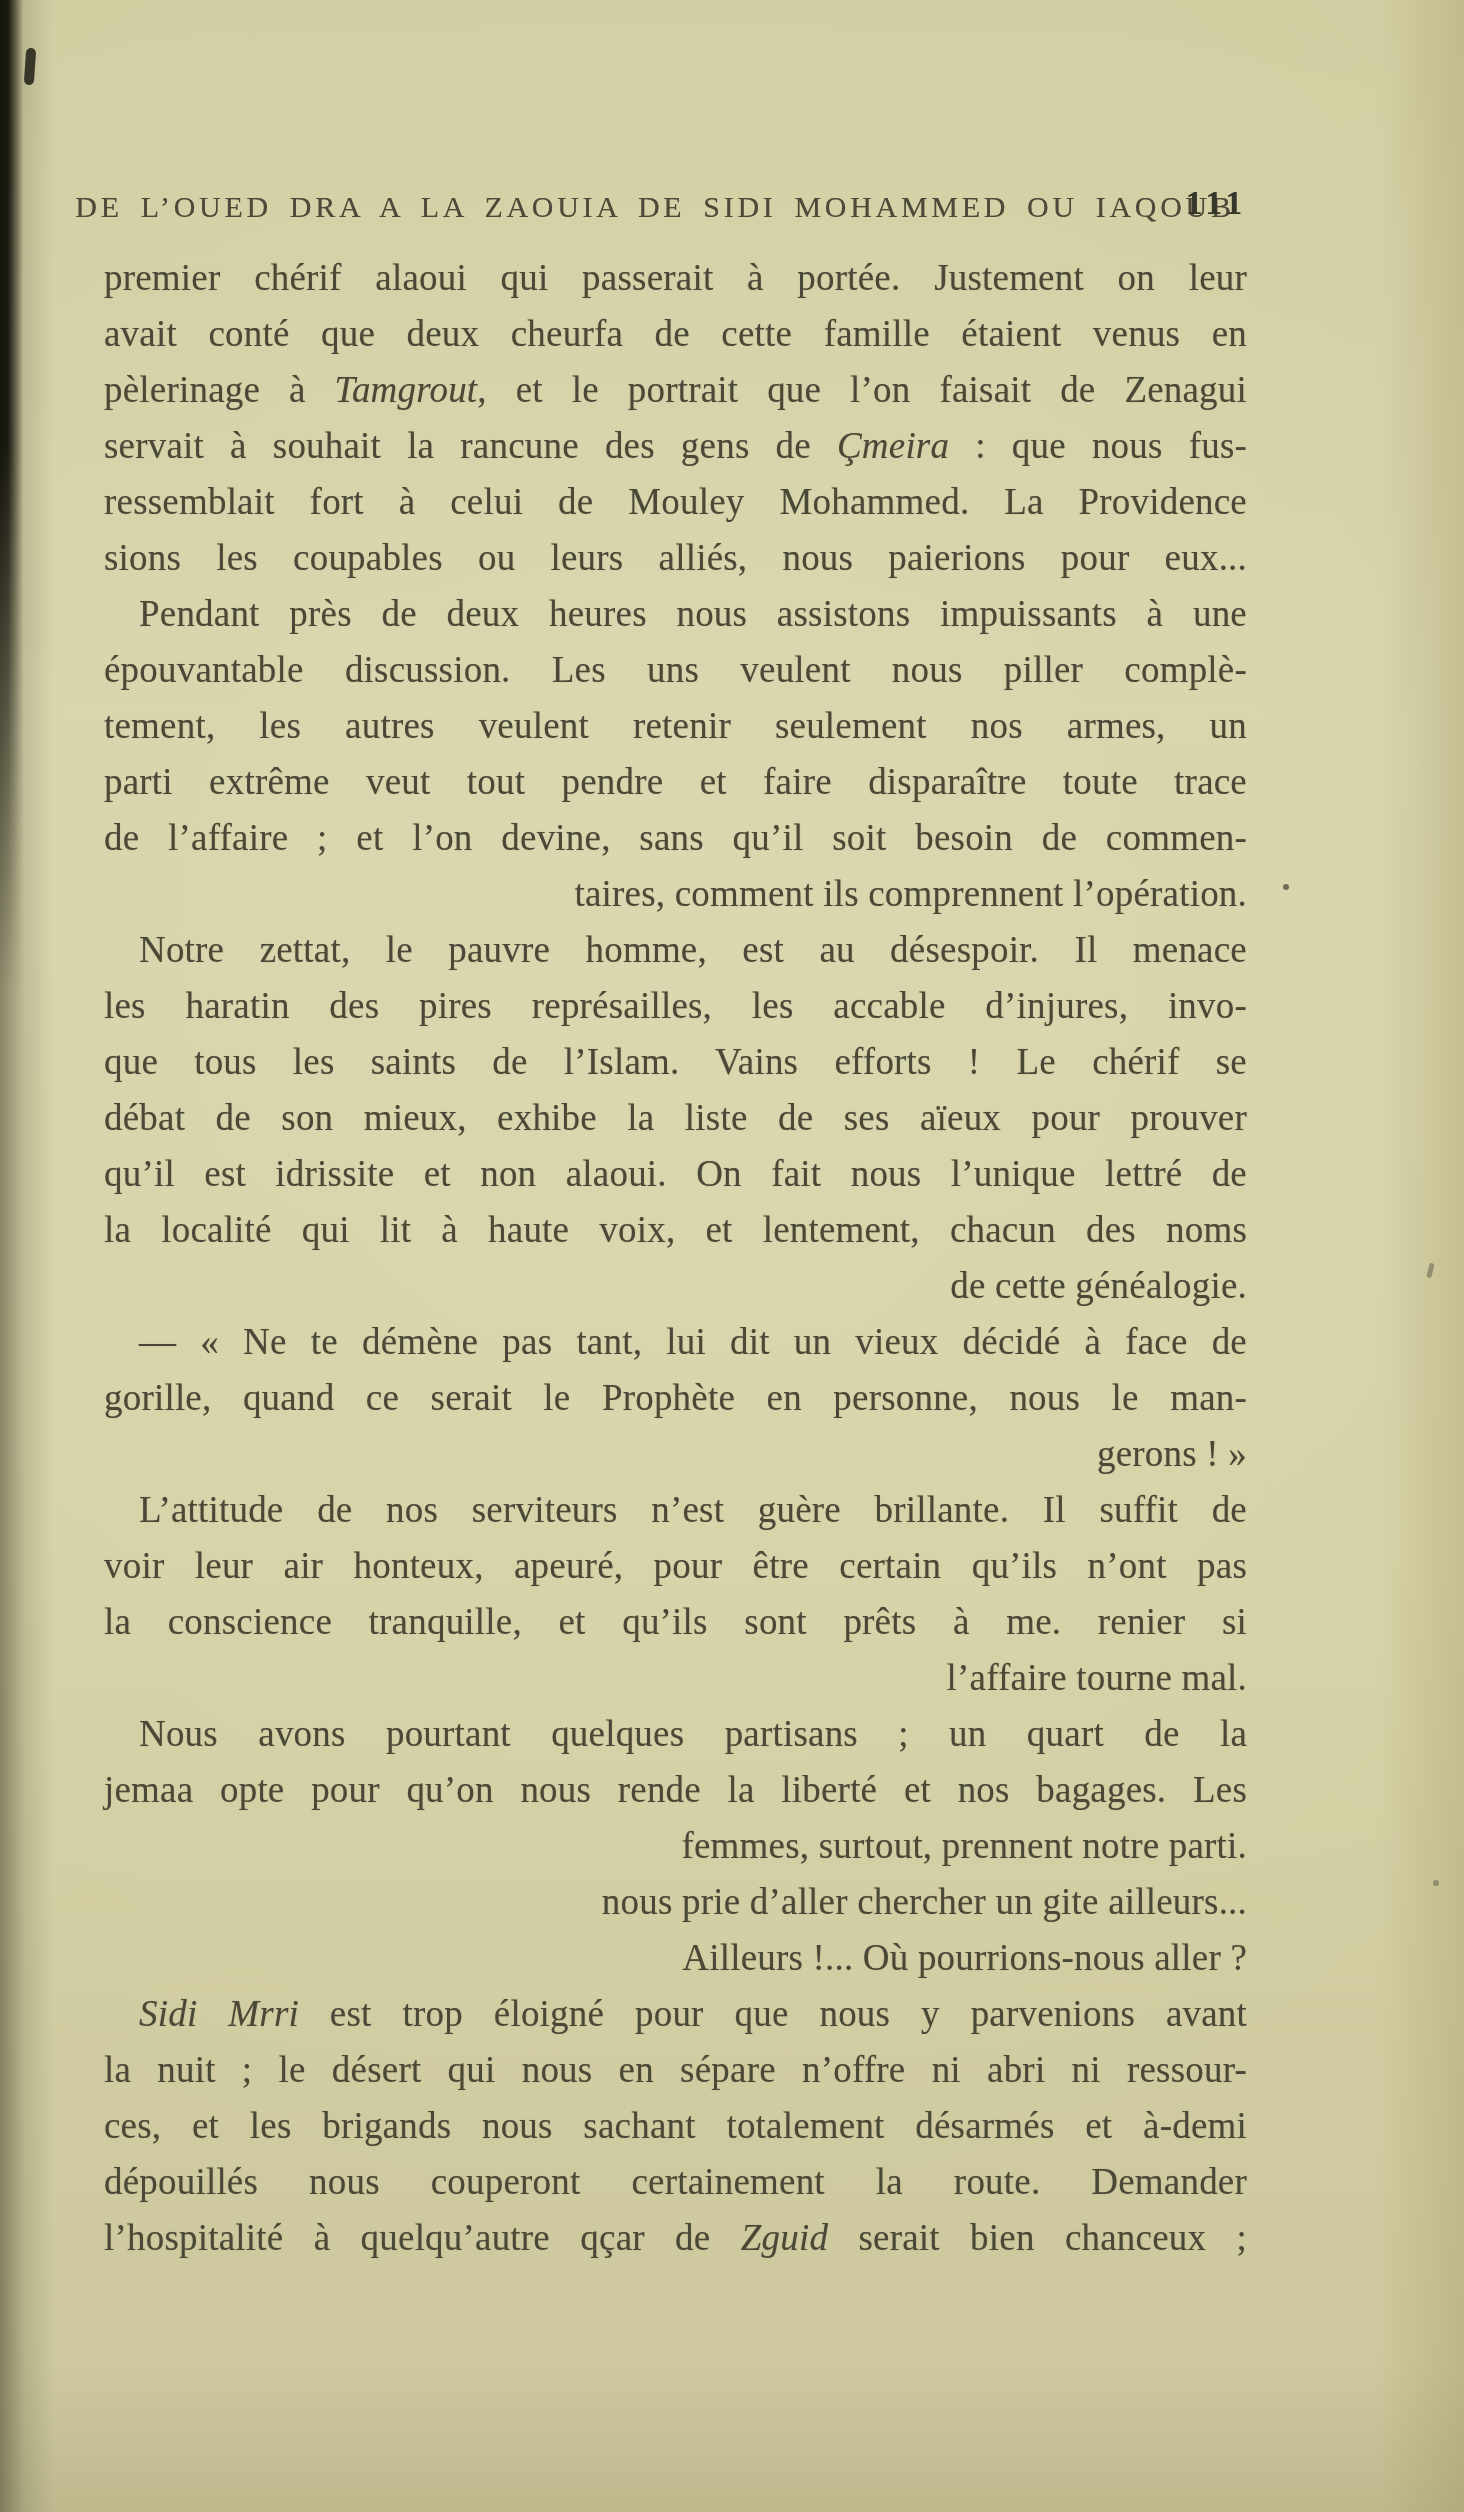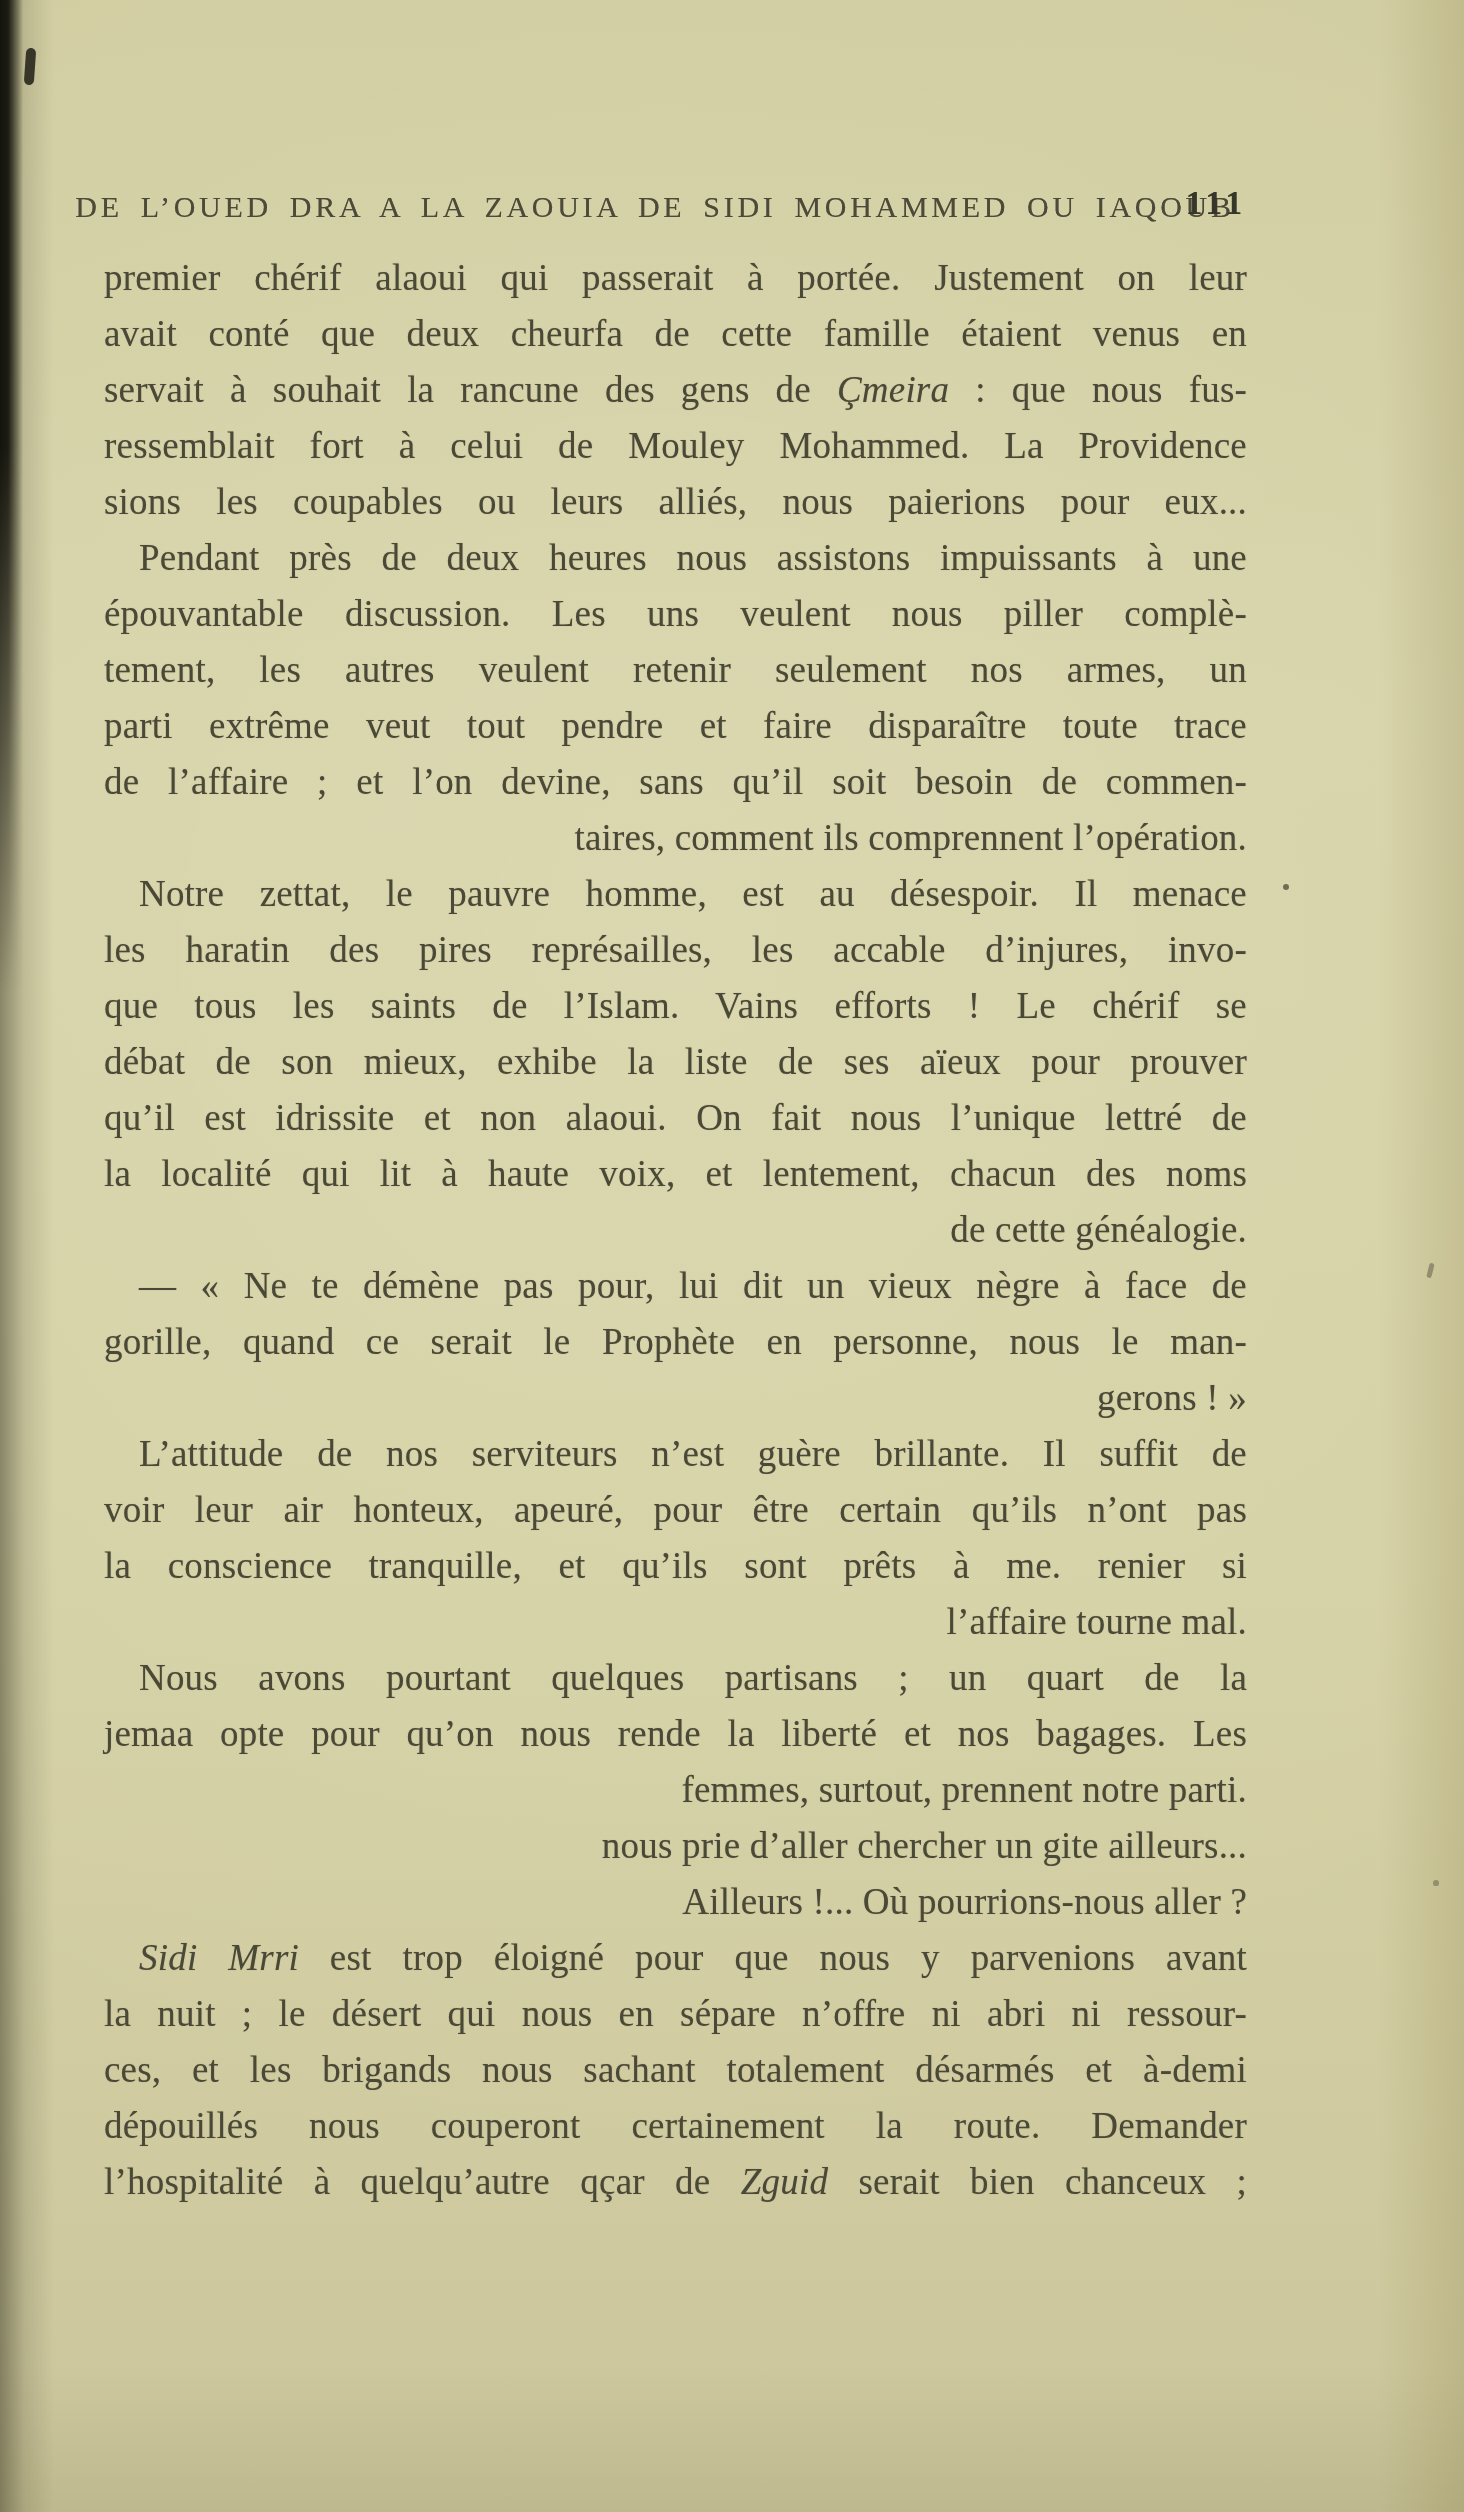--- a/index.html
+++ b/index.html
@@ -88,37 +88,38 @@
   <div class="speck s3"></div>
 
   <header class="hdr">
     <span class="title">DE L’OUED DRA A LA ZAOUIA DE SIDI MOHAMMED OU IAQOUB</span>
     <span class="num">111</span>
   </header>
 
   <main class="bodytext">
       <div class="line j"><span>premier chérif alaoui qui passerait à portée. Justement on leur</span></div>
       <div class="line j"><span>avait conté que deux cheurfa de cette famille étaient venus en</span></div>
+      <div class="line j"><span>pèlerinage à </span><span class="it">Tamgrout</span><span>, et le portrait que l’on faisait de Zenagui</span></div>
       <div class="line j"><span>servait à souhait la rancune des gens de </span><span class="it">Çmeira</span><span> : que nous fus-</span></div>
       <div class="line j"><span>ressemblait fort à celui de Mouley Mohammed. La Providence</span></div>
       <div class="line j"><span>sions les coupables ou leurs alliés, nous paierions pour eux...</span></div>
       <div class="line j ind"><span>Pendant près de deux heures nous assistons impuissants à une</span></div>
       <div class="line j"><span>épouvantable discussion. Les uns veulent nous piller complè-</span></div>
       <div class="line j"><span>tement, les autres veulent retenir seulement nos armes, un</span></div>
       <div class="line j"><span>parti extrême veut tout pendre et faire disparaître toute trace</span></div>
       <div class="line j"><span>de l’affaire ; et l’on devine, sans qu’il soit besoin de commen-</span></div>
       <div class="line"><span>taires, comment ils comprennent l’opération.</span></div>
       <div class="line j ind"><span>Notre zettat, le pauvre homme, est au désespoir. Il menace</span></div>
       <div class="line j"><span>les haratin des pires représailles, les accable d’injures, invo-</span></div>
       <div class="line j"><span>que tous les saints de l’Islam. Vains efforts ! Le chérif se</span></div>
       <div class="line j"><span>débat de son mieux, exhibe la liste de ses aïeux pour prouver</span></div>
       <div class="line j"><span>qu’il est idrissite et non alaoui. On fait nous l’unique lettré de</span></div>
       <div class="line j"><span>la localité qui lit à haute voix, et lentement, chacun des noms</span></div>
       <div class="line"><span>de cette généalogie.</span></div>
-      <div class="line j ind"><span>— « Ne te démène pas pour, lui dit un vieux nègre à face de</span></div>
+      <div class="line j ind"><span>— « Ne te démène pas tant, lui dit un vieux décidé à face de</span></div>
       <div class="line j"><span>gorille, quand ce serait le Prophète en personne, nous le man-</span></div>
       <div class="line"><span>gerons ! »</span></div>
       <div class="line j ind"><span>L’attitude de nos serviteurs n’est guère brillante. Il suffit de</span></div>
       <div class="line j"><span>voir leur air honteux, apeuré, pour être certain qu’ils n’ont pas</span></div>
       <div class="line j"><span>la conscience tranquille, et qu’ils sont prêts à me. renier si</span></div>
       <div class="line"><span>l’affaire tourne mal.</span></div>
       <div class="line j ind"><span>Nous avons pourtant quelques partisans ; un quart de la</span></div>
       <div class="line j"><span>jemaa opte pour qu’on nous rende la liberté et nos bagages. Les</span></div>
       <div class="line"><span>femmes, surtout, prennent notre parti.</span></div>
       <div class="line"><span>nous prie d’aller chercher un gite ailleurs...</span></div>

